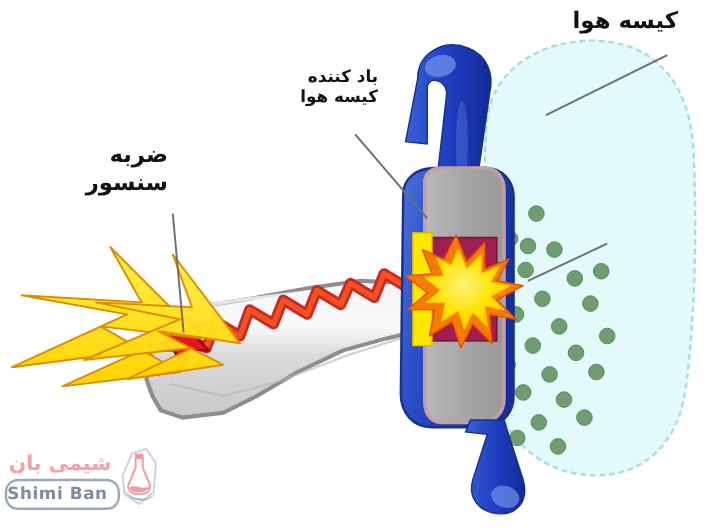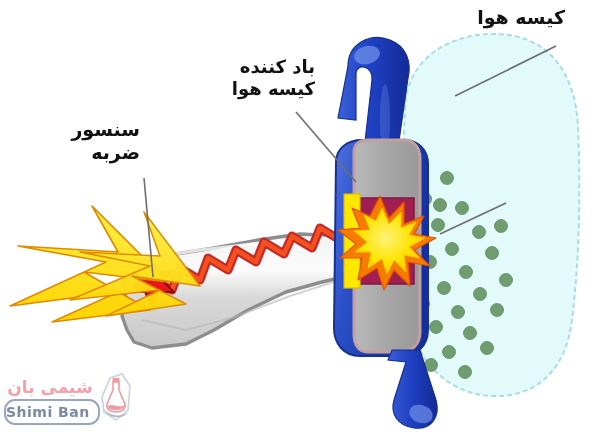--- a/index.html
+++ b/index.html
@@ -5,21 +5,21 @@
   html,body{margin:0;padding:0;background:#ffffff;}
   body{width:600px;height:440px;overflow:hidden;
        font-family:"DejaVu Sans","Liberation Sans",sans-serif;}
   #stage{position:relative;width:600px;height:440px;background:#ffffff;}
   #art{position:absolute;left:0;top:0;width:600px;height:440px;}
 
   .lbl{position:absolute;color:#111111;font-weight:bold;
        direction:rtl;unicode-bidi:bidi-override;
        white-space:nowrap;line-height:1.22;letter-spacing:0px;}
   .lbl-sensor{right:460px;top:118px;font-size:19px;}
-  .lbl-inflator{right:285px;top:56px;font-size:18px;}
+  .lbl-inflator{right:285px;top:56px;font-size:14px;}
   .lbl-bag{right:35px;top:6px;font-size:19px;}
   .lbl-n2{right:95px;top:160px;font-size:19px;}
 
   
   #logo{position:absolute;left:0;top:372px;width:132px;height:60px;}
   #logo .fa{position:absolute;left:6px;top:4px;width:88px;height:22px;
        color:#f3a0a6;font-size:17px;font-weight:bold;direction:rtl;
        unicode-bidi:bidi-override;text-align:center;line-height:22px;}
   #logo .pill{position:absolute;left:4px;top:27px;width:92px;height:22px;
        border:2px solid #9aa6bd;border-radius:11px;color:#7d8aa3;
@@ -176,22 +176,22 @@
 
     <g id="leaders">
         <line x1="144" y1="178" x2="153" y2="277" stroke="#6e6e6e" stroke-width="1.6"></line>
         <line x1="296" y1="112" x2="356" y2="182" stroke="#6e6e6e" stroke-width="1.6"></line>
         <line x1="556" y1="46" x2="455" y2="96" stroke="#6e6e6e" stroke-width="1.6"></line>
         <line x1="506" y1="203" x2="440" y2="234" stroke="#6e6e6e" stroke-width="1.6"></line>
       </g>
   </svg>
 
   <div class="lbl lbl-sensor">
+    <div>ضربه</div>
     <div>سنسور</div>
-    <div>ضربه</div>
   </div>
 
   <div class="lbl lbl-inflator">
     <div>باد کننده</div>
     <div>کیسه هوا</div>
   </div>
 
   <div class="lbl lbl-bag">کیسه هوا</div>
 
 

